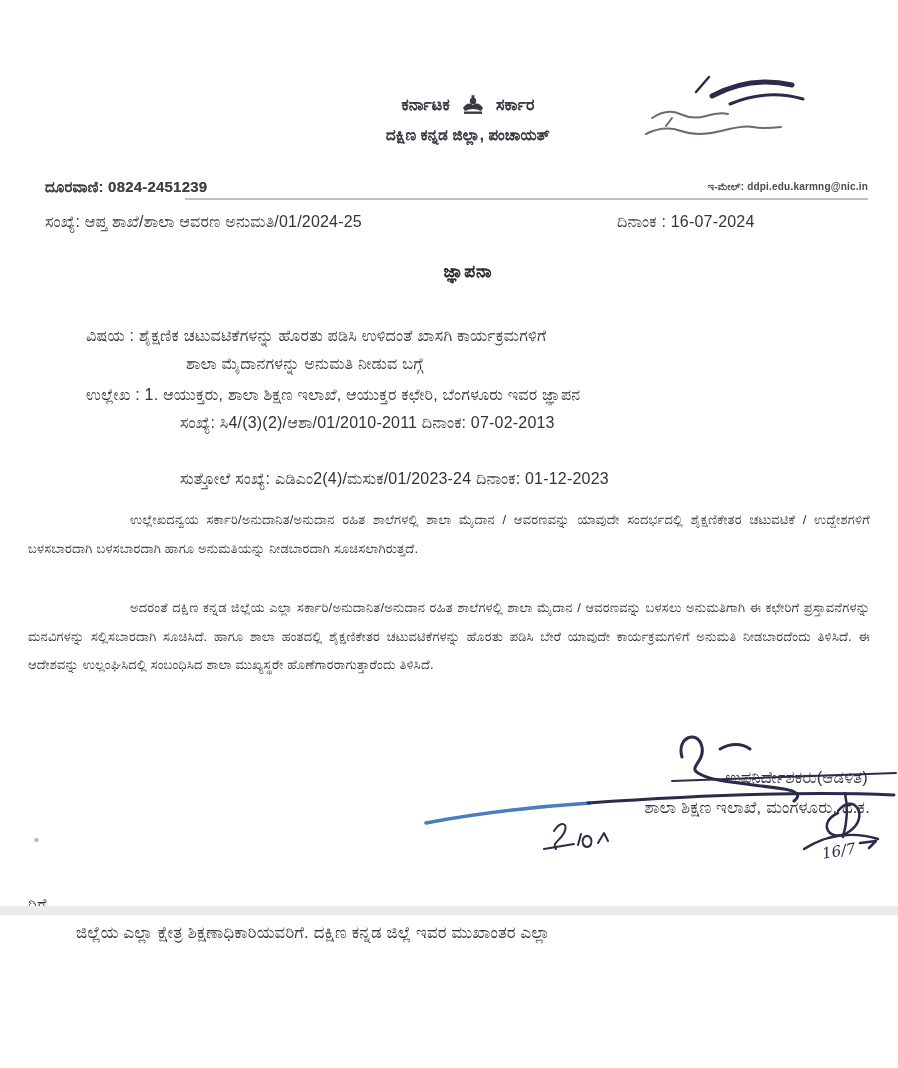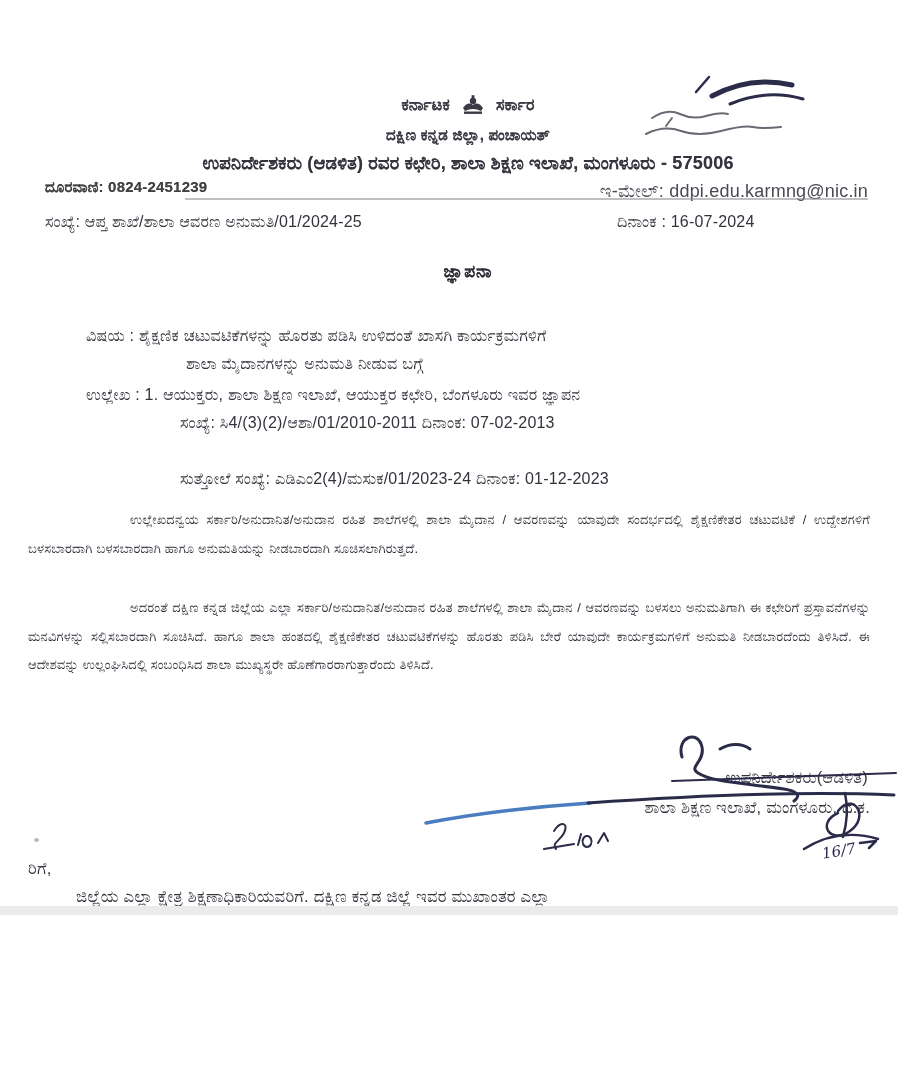--- a/index.html
+++ b/index.html
@@ -10,30 +10,30 @@
   .abs{position:absolute;}
   .k{letter-spacing:.2px;}
   .soft{text-shadow:0 0 .6px rgba(40,40,50,.55);}
   .center{text-align:center;padding-left:19px;}
   .right{text-align:right;}
   .bold{font-weight:bold;}
   .hdr1{font-size:16px;font-weight:bold;color:#3a3a44;}
   .hdr2{font-size:15px;font-weight:bold;color:#3a3a44;}
   .hdr3{font-size:18px;font-weight:bold;color:#34343e;}
   .hdr4{font-size:15px;font-weight:bold;color:#404040;}
-  .email{font-size:18px;font-weight:normal;color:#4a4a55;}
+  .email{font-size:10px;font-weight:bold;color:#4a4a55;}
   .meta{font-size:16px;color:#33333d;}
   .memo-title{font-size:17px;font-weight:bold;letter-spacing:1px;color:#2c2c36;}
   .subj{font-size:16px;color:#33333d;line-height:28px;}
   .body-para{
     font-size:13px;line-height:28.5px;text-align:justify;color:#2f2f39;
     text-indent:102px;
   }
   .sig{font-size:16.5px;color:#33333d;}
-  .foot{font-size:16.5px;color:#33333d;}
+  .foot{font-size:16.5px;color:#33333d;margin-top:36px;}
   .hand{
     font-family:"DejaVu Serif",serif;font-style:italic;color:#2b2b50;
   }
   .divider{background:#8a8a8a;opacity:.55;height:2px;}
   .band{background:#ebebeb;}
   svg .ink{fill:none;stroke:#2b2b4a;stroke-linecap:round;stroke-linejoin:round;}
   svg .ink-lt{fill:none;stroke:#6a6a74;stroke-linecap:round;stroke-linejoin:round;}
   svg .ink-blue{fill:none;stroke:#4a7cc0;stroke-linecap:round;stroke-linejoin:round;}
 </style>
 </head>
@@ -56,21 +56,20 @@
       <svg width="26" height="26" viewBox="0 0 26 26" aria-hidden="true">
         <circle cx="13" cy="9" r="3.2" fill="#3a3a44"></circle>
         <rect x="11.6" y="3.2" width="2.8" height="3" fill="#3a3a44"></rect>
         <path d="M 3,16 q 5,-7 10,-3 q 5,-4 10,3 l -2,3 q -8,-4 -16,0 z" fill="#3a3a44"></path>
         <rect x="4" y="19.5" width="18" height="2.4" fill="#3a3a44"></rect>
       </svg>
       <span class="hdr1 k soft">ಸರ್ಕಾರ</span>
     </div>
   </div>
   <div class="abs center hdr2 k soft" style="left:0;top:126px;width:898px;">ದಕ್ಷಿಣ ಕನ್ನಡ ಜಿಲ್ಲಾ, ಪಂಚಾಯತ್</div>
-  <div class="abs center hdr3 k soft" style="left:20px;top:153px;width:858px;">ಉಪನಿರ್ದೇಶಕರು (ಆಡಳಿತ) ರವರ ಕಛೇರಿ, ಶಾಲಾ ಶಿಕ್ಷಣ ಇಲಾಖೆ, ಮಂಗಳೂರು - 575006</div>
   <div class="abs hdr4 k soft" style="left:45px;top:178px;">ದೂರವಾಣಿ: 0824-2451239</div>
   <div class="abs right email k" style="left:500px;top:181px;width:368px;">ಇ-ಮೇಲ್: ddpi.edu.karmng@nic.in</div>
   <div class="abs divider" style="left:185px;top:198px;width:683px;"></div>
 
   <div class="abs meta k" style="left:45px;top:213px;">ಸಂಖ್ಯೆ: ಆಪ್ತ ಶಾಖೆ/ಶಾಲಾ ಆವರಣ ಅನುಮತಿ/01/2024-25</div>
   <div class="abs meta k" style="left:617px;top:213px;">ದಿನಾಂಕ : 16-07-2024</div>
 
   <div class="abs center memo-title k soft" style="left:0;top:262px;width:898px;">ಜ್ಞಾಪನಾ</div>
 
   <div class="abs subj k" style="left:86px;top:322px;width:790px;">

